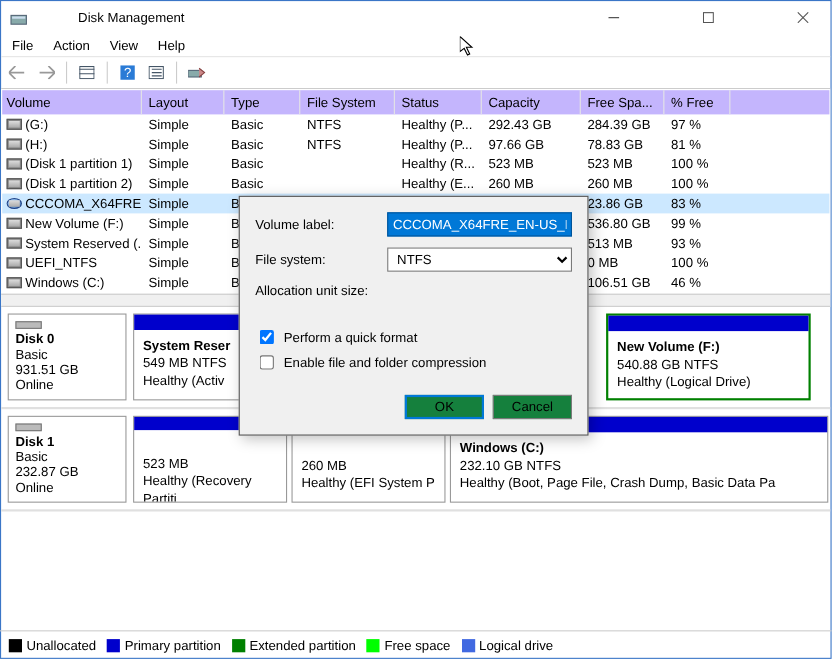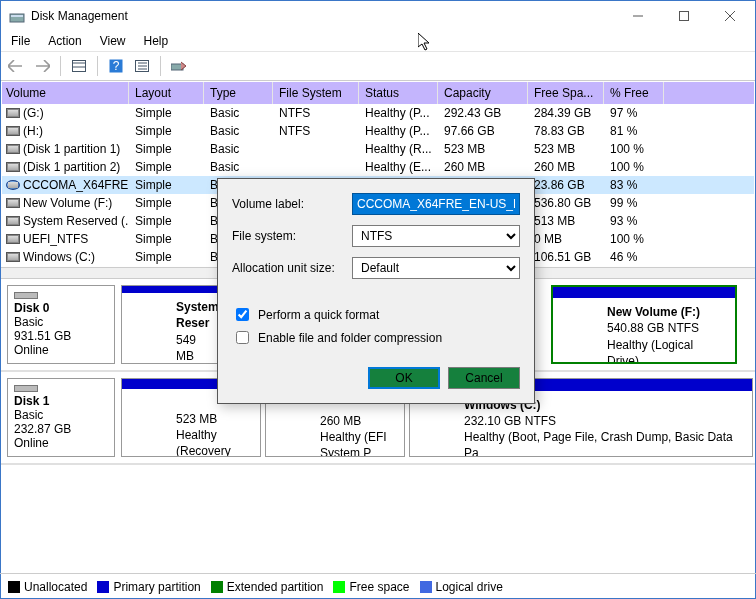--- a/index.html
+++ b/index.html
@@ -1,17 +1,17 @@
 <!DOCTYPE html>
 <html><head>
 <meta charset="utf-8">
 <style>
   * { box-sizing: border-box; font-family: "Segoe UI", Tahoma, sans-serif; font-size: 12px; }
   body { margin: 0; background: #fff; width: 756px; height: 599px; overflow: hidden; border: 1px solid #3a76c7; }
-  .titlebar { height: 30px; display: flex; align-items: center; padding: 0 2px 0 8px; }
+  .titlebar { height: 30px; display: flex; align-items: center; padding: 0 2px 0 8px; gap: 40px; }
   .titlebar .icon { width: 16px; height: 16px; margin-right: 6px; }
   .titlebar .title { flex: 1; color: #000; }
   .winbtn { width: 46px; height: 30px; display: flex; align-items: center; justify-content: center; }
   .winbtn svg { stroke: #555; }
   .menubar { height: 20px; display: flex; gap: 18px; padding: 0 10px; align-items: center; }
   .toolbar { height: 30px; border-top: 1px solid #e5e5e5; border-bottom: 1px solid #ccc; display: flex; align-items: center; padding: 0 4px; gap: 4px; }
   .tbtn { width: 22px; height: 22px; display: flex; align-items: center; justify-content: center; }
   .tsep { width: 1px; height: 20px; background: #ccc; margin: 0 3px; }
   .table { border: 1px solid #fefefe; }
   .thead { display: flex; background: #c4b5fd; }
@@ -29,21 +29,21 @@
   .c-pct { width: 60px; }
   .volicon { display:inline-block; width:14px; height:10px; background:#888; border:1px solid #555; position:relative; flex-shrink:0;}
   .volicon::after{content:"";position:absolute;inset:1px;background:linear-gradient(#ddd,#aaa);}
   .midgap { height: 12px; background:#f0f0f0; border-top:1px solid #ccc; border-bottom:1px solid #ccc;}
   .disks { padding: 0; }
   .diskrow { display:flex; height:93px; border-bottom:2px solid #e0e0e0;}
   .diskhdr { width:108px; border:1px solid #999; background:#fff; margin:6px 4px 6px 6px; padding:6px 6px; display:flex; flex-direction:column;}
   .diskhdr .dicon{ width:24px;height:18px; background:#bbb; border:1px solid #777; margin-bottom:2px;}
   .part { border:1px solid #999; margin:6px 2px; background:#fff; display:flex; flex-direction:column;}
   .partbar { height:14px; background:#0000cc;}
-  .partbody{ padding:6px 8px; line-height:1.35; overflow:hidden;margin-left:46px;}
+  .partbody{ padding:6px 8px; line-height:1.35; overflow:hidden;}
   .part.sel{ border:2px solid #008000;}
   .legend{ position:absolute; bottom:0; left:0; right:0; height:26px; border-top:1px solid #ccc; display:flex; align-items:center; gap:10px; padding:0 8px;}
   .lsq{ width:12px;height:12px; display:inline-block; margin-right:4px; vertical-align:middle;}
   .dialog{ position:absolute; left:217px; top:178px; width:318px; background:#f0f0f0; border:1px solid #555; box-shadow:3px 3px 12px rgba(0,0,0,0.25);}
   .dlg-title{ height:30px; display:flex; align-items:center; padding:0 6px 0 10px; background:#fff;}
   .dlg-title .t{ flex:1;}
   .dlg-close{ width:40px;text-align:center;font-size:15px;}
   .dlg-body{ padding:14px 14px 6px 14px;}
   .fld{ display:flex; align-items:center; margin-bottom:10px;}
   .fld label{ width:120px;}
@@ -351,21 +351,20 @@
     <div class="fld">
       <label>Volume label:</label>
       <input class="sel" value="CCCOMA_X64FRE_EN-US_DV9" style="">
     </div>
     <div class="fld">
       <label>File system:</label>
       <select><option>NTFS</option></select>
     </div>
     <div class="fld">
       <label>Allocation unit size:</label>
-      <select><option>Default</option></select>
     </div>
     <div style="height:12px"></div>
     <div class="chk">
       <input type="checkbox" checked="" style="">
       <span>Perform a quick format</span>
     </div>
     <div class="chk">
       <input type="checkbox" style="">
       <span>Enable file and folder compression</span>
     </div>

